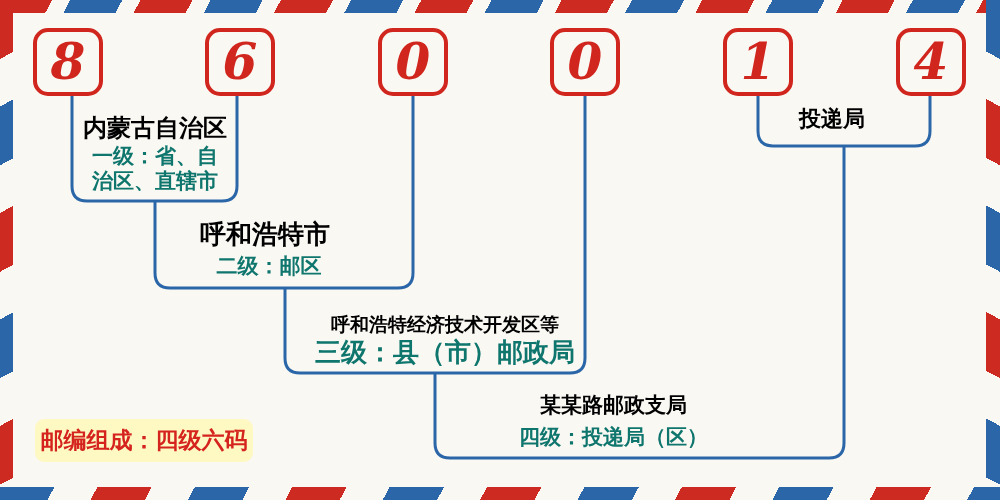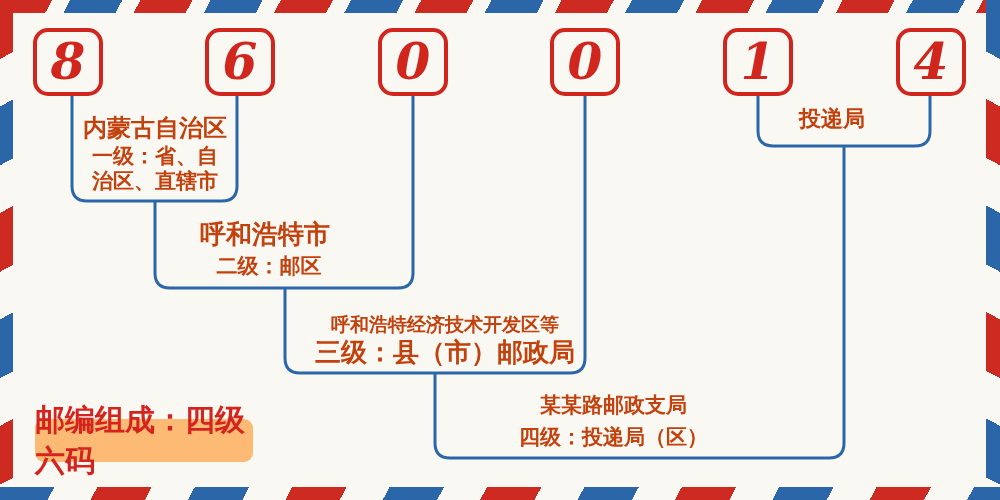--- a/index.html
+++ b/index.html
@@ -30,42 +30,42 @@
   }
   .digit-box .glyph{
     font-family:"DejaVu Serif","Liberation Serif",serif;
     font-style:italic;font-weight:bold;
     font-size:50px;line-height:56px;color:#d0261d;
   }
   .d1{left:33px;} .d2{left:205px;} .d3{left:378px;}
   .d4{left:550px;} .d5{left:723px;} .d6{left:896px;}
   
   .lvl{position:absolute;text-align:center;}
-  .lvl-name{color:#c2410c;font-weight:bold;}
-  .lvl-desc{color:#c2410c;font-weight:bold;}
+  .lvl-name{color:#000000;font-weight:bold;}
+  .lvl-desc{color:#0f766e;font-weight:bold;}
   .lvl-1{left:73px;top:113px;width:164px;}
   .lvl-1 .lvl-name{font-size:24px;line-height:30px;}
   .lvl-1 .lvl-desc{font-size:21px;line-height:25px;}
   .lvl-2{left:157px;top:217px;width:216px;}
   .lvl-2 .lvl-name{font-size:26px;line-height:34px;}
   .lvl-2 .lvl-desc{font-size:21px;line-height:26px;margin-top:2px;padding-left:8px;}
   .lvl-3{left:285px;top:311px;width:320px;}
   .lvl-3 .lvl-name{font-size:19px;line-height:27px;}
   .lvl-3 .lvl-desc{font-size:26px;line-height:28px;}
   .lvl-4{left:435px;top:391px;width:357px;}
   .lvl-4 .lvl-name{font-size:21px;line-height:28px;}
   .lvl-4 .lvl-desc{font-size:21px;line-height:28px;margin-top:4px;}
   .lvl-5{left:758px;top:104px;width:148px;}
   .lvl-5 .lvl-name{font-size:22px;line-height:30px;}
   
   .badge{
     position:absolute;left:35px;top:419px;width:218px;height:43px;
-    background:#fdba74;border-radius:9px;
+    background:#fef9c3;border-radius:9px;
     display:flex;align-items:center;justify-content:center;
-    color:#d5231e;font-weight:bold;font-size:30px;
+    color:#d5231e;font-weight:bold;font-size:23px;
   }
 </style>
 </head>
 <body>
 
 <div class="canvas">
 
   <div class="border-strip border-top"></div>
   <div class="border-strip border-bottom"></div>
   <div class="border-strip border-left"></div>

